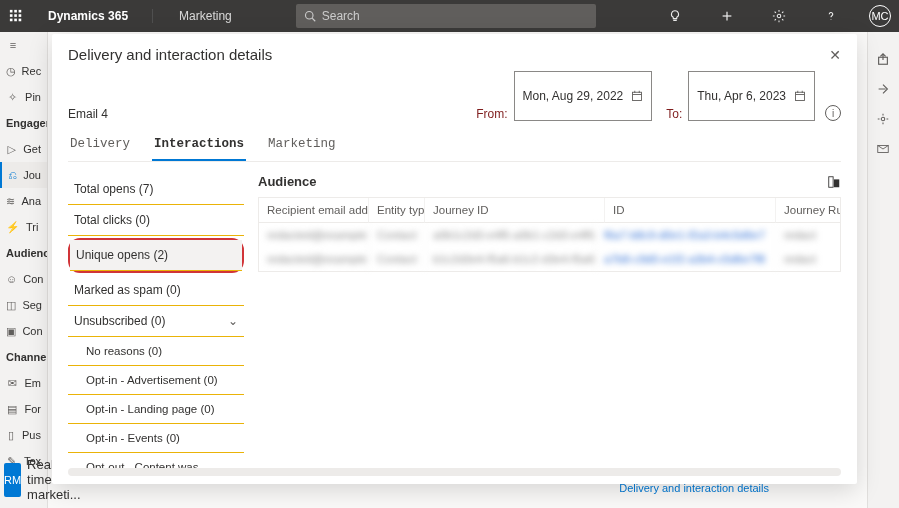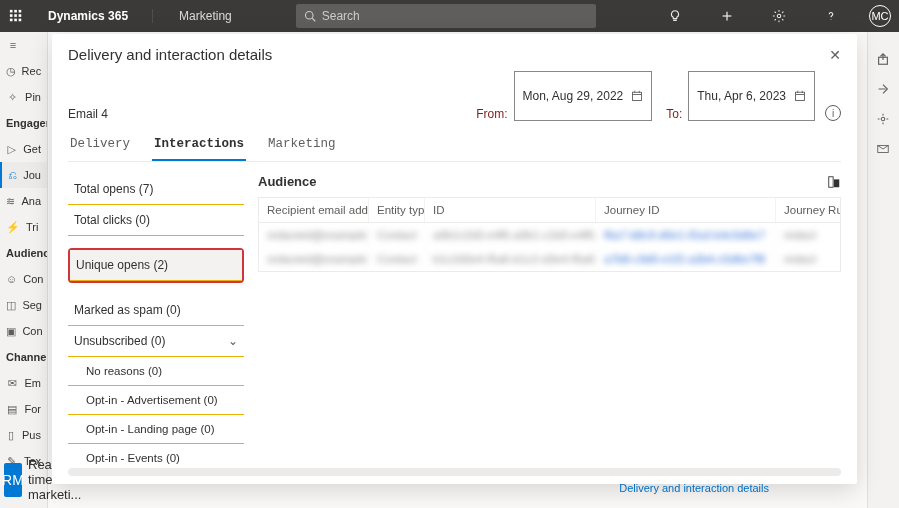--- a/index.html
+++ b/index.html
@@ -14,21 +14,21 @@
 .topbar .spacer { flex: 1; }
 .topbar .icon-btn { width: 28px; height: 28px; display: inline-flex; align-items: center; justify-content: center; color: #fff; opacity: .9; }
 .topbar .avatar { width: 22px; height: 22px; border: 1px solid #fff; border-radius: 50%; display: inline-flex; align-items: center; justify-content: center; font-size: 11px; }
 
 
 .leftnav { position: absolute; left: 0; top: 32px; bottom: 0; width: 48px; background: #f3f2f1; border-right: 1px solid #e1dfdd; font-size: 11px; color: #323130; }
 .leftnav .row { height: 26px; display: flex; align-items: center; gap: 6px; padding: 0 6px; white-space: nowrap; overflow: hidden; }
 .leftnav .row.selected { background: #edebe9; border-left: 2px solid #0078d4; }
 .leftnav .hdr { font-weight: 600; background: #f3f2f1; }
 .leftnav .rm { position: absolute; bottom: 6px; left: 4px; display: flex; align-items: center; gap: 6px; }
-.leftnav .rm-badge { width: 18px; height: 34px; background: #0078d4; color:#fff; font-size:14px; display:inline-flex; align-items:center; justify-content:center; border-radius:2px; }
+.leftnav .rm-badge { width: 18px; height: 34px; background: #0078d4; color:#fff; font-size:11px; display:inline-flex; align-items:center; justify-content:center; border-radius:2px; }
 .leftnav .ic { width: 14px; height: 14px; display: inline-flex; align-items: center; justify-content: center; color: #605e5c; }
 
 
 .rightrail { position: absolute; right: 0; top: 32px; bottom: 0; width: 32px; background: #f3f2f1; border-left: 1px solid #e1dfdd; display: flex; flex-direction: column; align-items: center; gap: 14px; padding-top: 20px; color: #605e5c; }
 .rightrail .rail-ic { width: 16px; height: 16px; }
 
 
 .modal { position: absolute; left: 52px; right: 42px; top: 34px; bottom: 24px; background: #fff; box-shadow: 0 6px 25px rgba(0,0,0,.15); border-radius: 2px; display: flex; flex-direction: column; padding: 12px 16px 8px 16px; }
 .modal-head { display: flex; align-items: center; }
 .modal-head h1 { font-size: 15px; font-weight: 400; color: #323130; }
@@ -46,21 +46,21 @@
 .tab { padding: 0 2px 8px 2px; color: #605e5c; cursor: pointer; font-family: Liberation Mono, monospace; }
 .tab.active { color: #323130; font-weight: 600; border-bottom: 2px solid #0078d4; }
 
 
 .body { flex: 1; display: flex; gap: 14px; margin-top: 12px; overflow: hidden; }
 .metrics { width: 176px; font-size: 12px; color: #323130; }
 .metric { padding: 8px 6px; border-bottom: 1px solid #eab308; display: flex; align-items: center; gap: 6px; cursor: pointer; }
 .metric.selected { background: #f3f2f1; }
 .metric.sub { padding-left: 18px; font-size: 11.5px; }
 .metric .chev { margin-left: auto; color: #605e5c; }
-.highlight-box { border: 2px solid #d13438; margin: 12px 0; border-radius: 4px; }
+.highlight-box { border: 2px solid #d13438; margin: 2px 0; border-radius: 12px; }
 
 .audience { flex: 1; display: flex; flex-direction: column; min-width: 0; }
 .aud-head { display: flex; align-items: center; font-size: 13px; font-weight: 600; color: #323130; justify-content: center; }
 .aud-head .sp { flex: 1; }
 .aud-head .export-ic { width: 14px; height: 14px; color: #323130; }
 .grid { margin-top: 8px; border: 1px solid #edebe9; font-size: 11.5px; }
 .gridrow { display: flex; }
 .gridrow.header .cell { color: #605e5c; font-weight: 400; border-bottom: 1px solid #edebe9; }
 .cell { padding: 6px 8px; border-right: 1px solid #f3f2f1; white-space: nowrap; overflow: hidden; }
 .cell:last-child { border-right: none; }
@@ -292,22 +292,22 @@
             <svg viewBox="0 0 16 16" width="14" height="14" fill="#323130">
               <rect x="2" y="2" width="5" height="12" fill="none" stroke="#323130"></rect>
               <rect x="8" y="5" width="6" height="9" fill="#323130"></rect>
             </svg>
           </span>
       </div>
       <div class="grid">
         <div class="gridrow header">
           <div class="cell c-email">Recipient email address</div>
           <div class="cell c-entity">Entity type</div>
+          <div class="cell c-journey">Journey ID</div>
           <div class="cell c-id">ID</div>
-          <div class="cell c-journey">Journey ID</div>
           <div class="cell c-run">Journey Run</div>
         </div>
         <div class="gridrow">
           <div class="cell c-email blur">redacted@example.com</div>
           <div class="cell c-entity blur">Contact</div>
           <div class="cell c-id blur">a0b1c2d3-e4f5-a0b1-c2d3-e4f5a0b</div>
           <div class="cell c-journey blur link">f6a7-b8c9-d0e1-f2a3-b4c5d6e7</div>
           <div class="cell c-run blur">redact</div>
         </div>
         <div class="gridrow">

